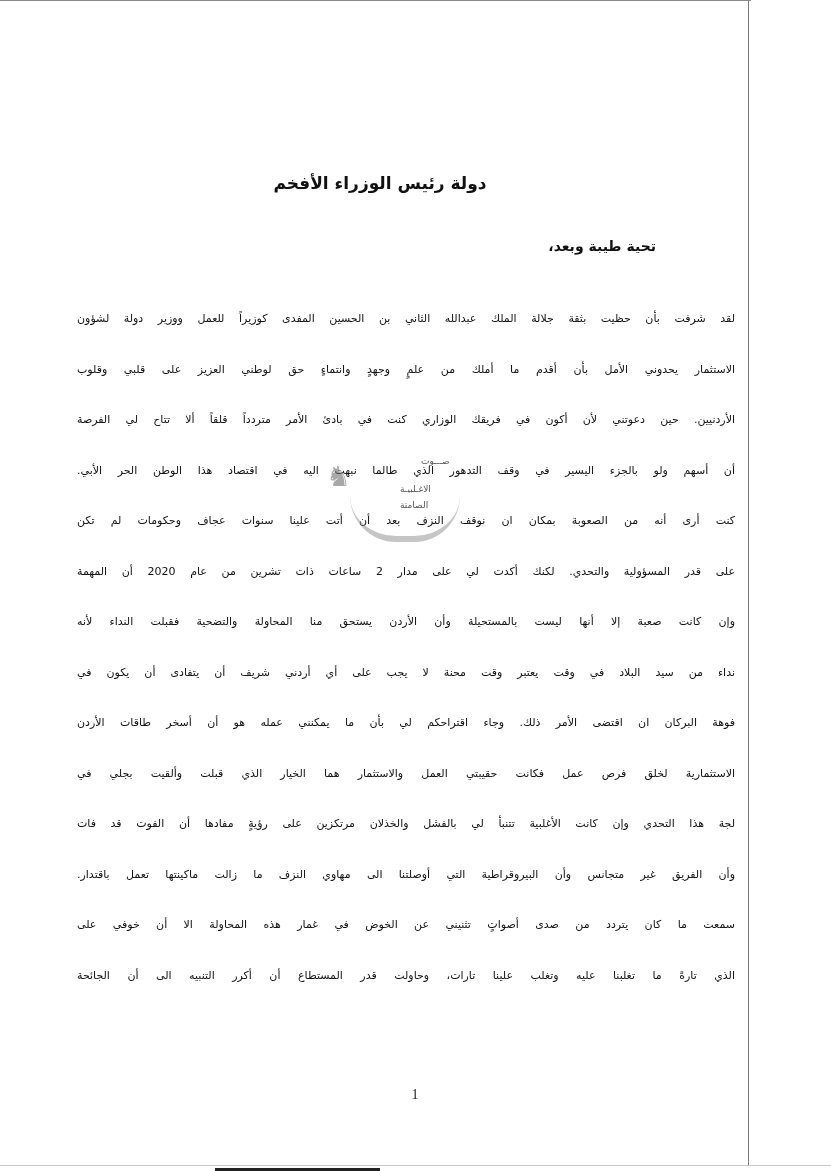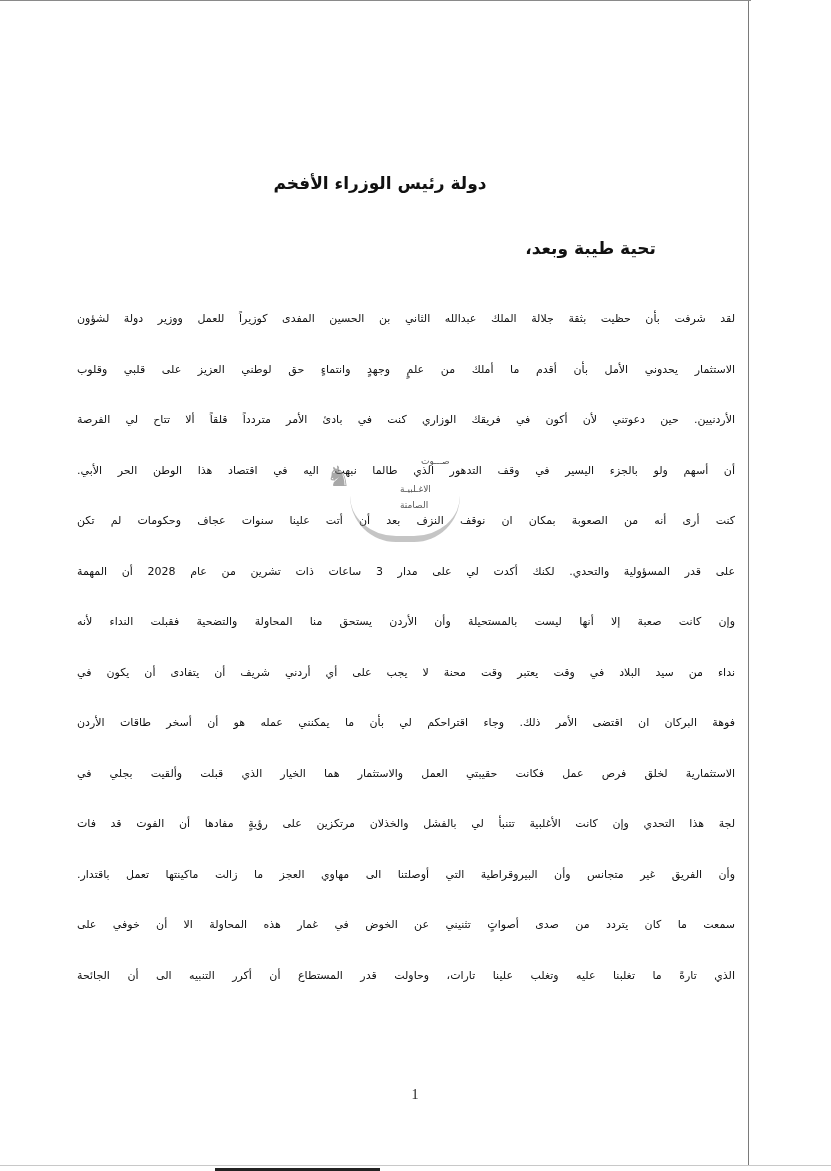--- a/index.html
+++ b/index.html
@@ -59,21 +59,21 @@
       width: 260px;
       text-align: center;
       font-size: 17px;
       font-weight: bold;
       direction: rtl;
     }
     .greeting {
       position: absolute;
       top: 237px;
       right: 95px;
-      font-size: 17px;
+      font-size: 14px;
       font-weight: bold;
       direction: rtl;
     }
     .body-text {
       position: absolute;
       top: 300px;
       left: 77px;
       width: 658px;
       direction: rtl;
     }
@@ -144,27 +144,27 @@
   <div class="doc">
     <div class="title">دولة رئيس الوزراء الأفخم</div>
     <div class="greeting">تحية طيبة وبعد،</div>
 
     <div class="body-text">
       <div class="line">لقد شرفت بأن حظيت بثقة جلالة الملك عبدالله الثاني بن الحسين المفدى كوزيراً للعمل ووزير دولة لشؤون</div>
       <div class="line">الاستثمار يحدوني الأمل بأن أقدم ما أملك من علمٍ وجهدٍ وانتماءٍ حق لوطني العزيز على قلبي وقلوب</div>
       <div class="line">الأردنيين. حين دعوتني لأن أكون في فريقك الوزاري كنت في بادئ الأمر متردداً قلقاً ألا تتاح لي الفرصة</div>
       <div class="line">أن أسهم ولو بالجزء اليسير في وقف التدهور الذي طالما نبهت اليه في اقتصاد هذا الوطن الحر الأبي.</div>
       <div class="line">كنت أرى أنه من الصعوبة بمكان ان نوقف النزف بعد أن أتت علينا سنوات عجاف وحكومات لم تكن</div>
-      <div class="line">على قدر المسؤولية والتحدي. لكنك أكدت لي على مدار 3 ساعات ذات تشرين من عام 2028 أن المهمة</div>
+      <div class="line">على قدر المسؤولية والتحدي. لكنك أكدت لي على مدار 2 ساعات ذات تشرين من عام 2020 أن المهمة</div>
       <div class="line">وإن كانت صعبة إلا أنها ليست بالمستحيلة وأن الأردن يستحق منا المحاولة والتضحية فقبلت النداء لأنه</div>
       <div class="line">نداء من سيد البلاد في وقت يعتبر وقت محنة لا يجب على أي أردني شريف أن يتفادى أن يكون في</div>
       <div class="line">فوهة البركان ان اقتضى الأمر ذلك. وجاء اقتراحكم لي بأن ما يمكنني عمله هو أن أسخر طاقات الأردن</div>
       <div class="line">الاستثمارية لخلق فرص عمل فكانت حقيبتي العمل والاستثمار هما الخيار الذي قبلت وألقيت بجلي في</div>
       <div class="line">لجة هذا التحدي وإن كانت الأغلبية تتنبأ لي بالفشل والخذلان مرتكزين على رؤيةٍ مفادها أن الفوت قد فات</div>
-      <div class="line">وأن الفريق غير متجانس وأن البيروقراطية التي أوصلتنا الى مهاوي العجز ما زالت ماكينتها تعمل باقتدار.</div>
+      <div class="line">وأن الفريق غير متجانس وأن البيروقراطية التي أوصلتنا الى مهاوي النزف ما زالت ماكينتها تعمل باقتدار.</div>
       <div class="line">سمعت ما كان يتردد من صدى أصواتٍ تثنيني عن الخوض في غمار هذه المحاولة الا أن خوفي على</div>
       <div class="line">الذي تارةً ما تغلبنا عليه وتغلب علينا تارات، وحاولت قدر المستطاع أن أكرر التنبيه الى أن الجائحة</div>
     </div>
 
     <div class="page-number">1</div>
   </div>
 
   <div class="watermark">
     <span class="wm-horse">♞</span>
     <div class="wm-arc"></div>

